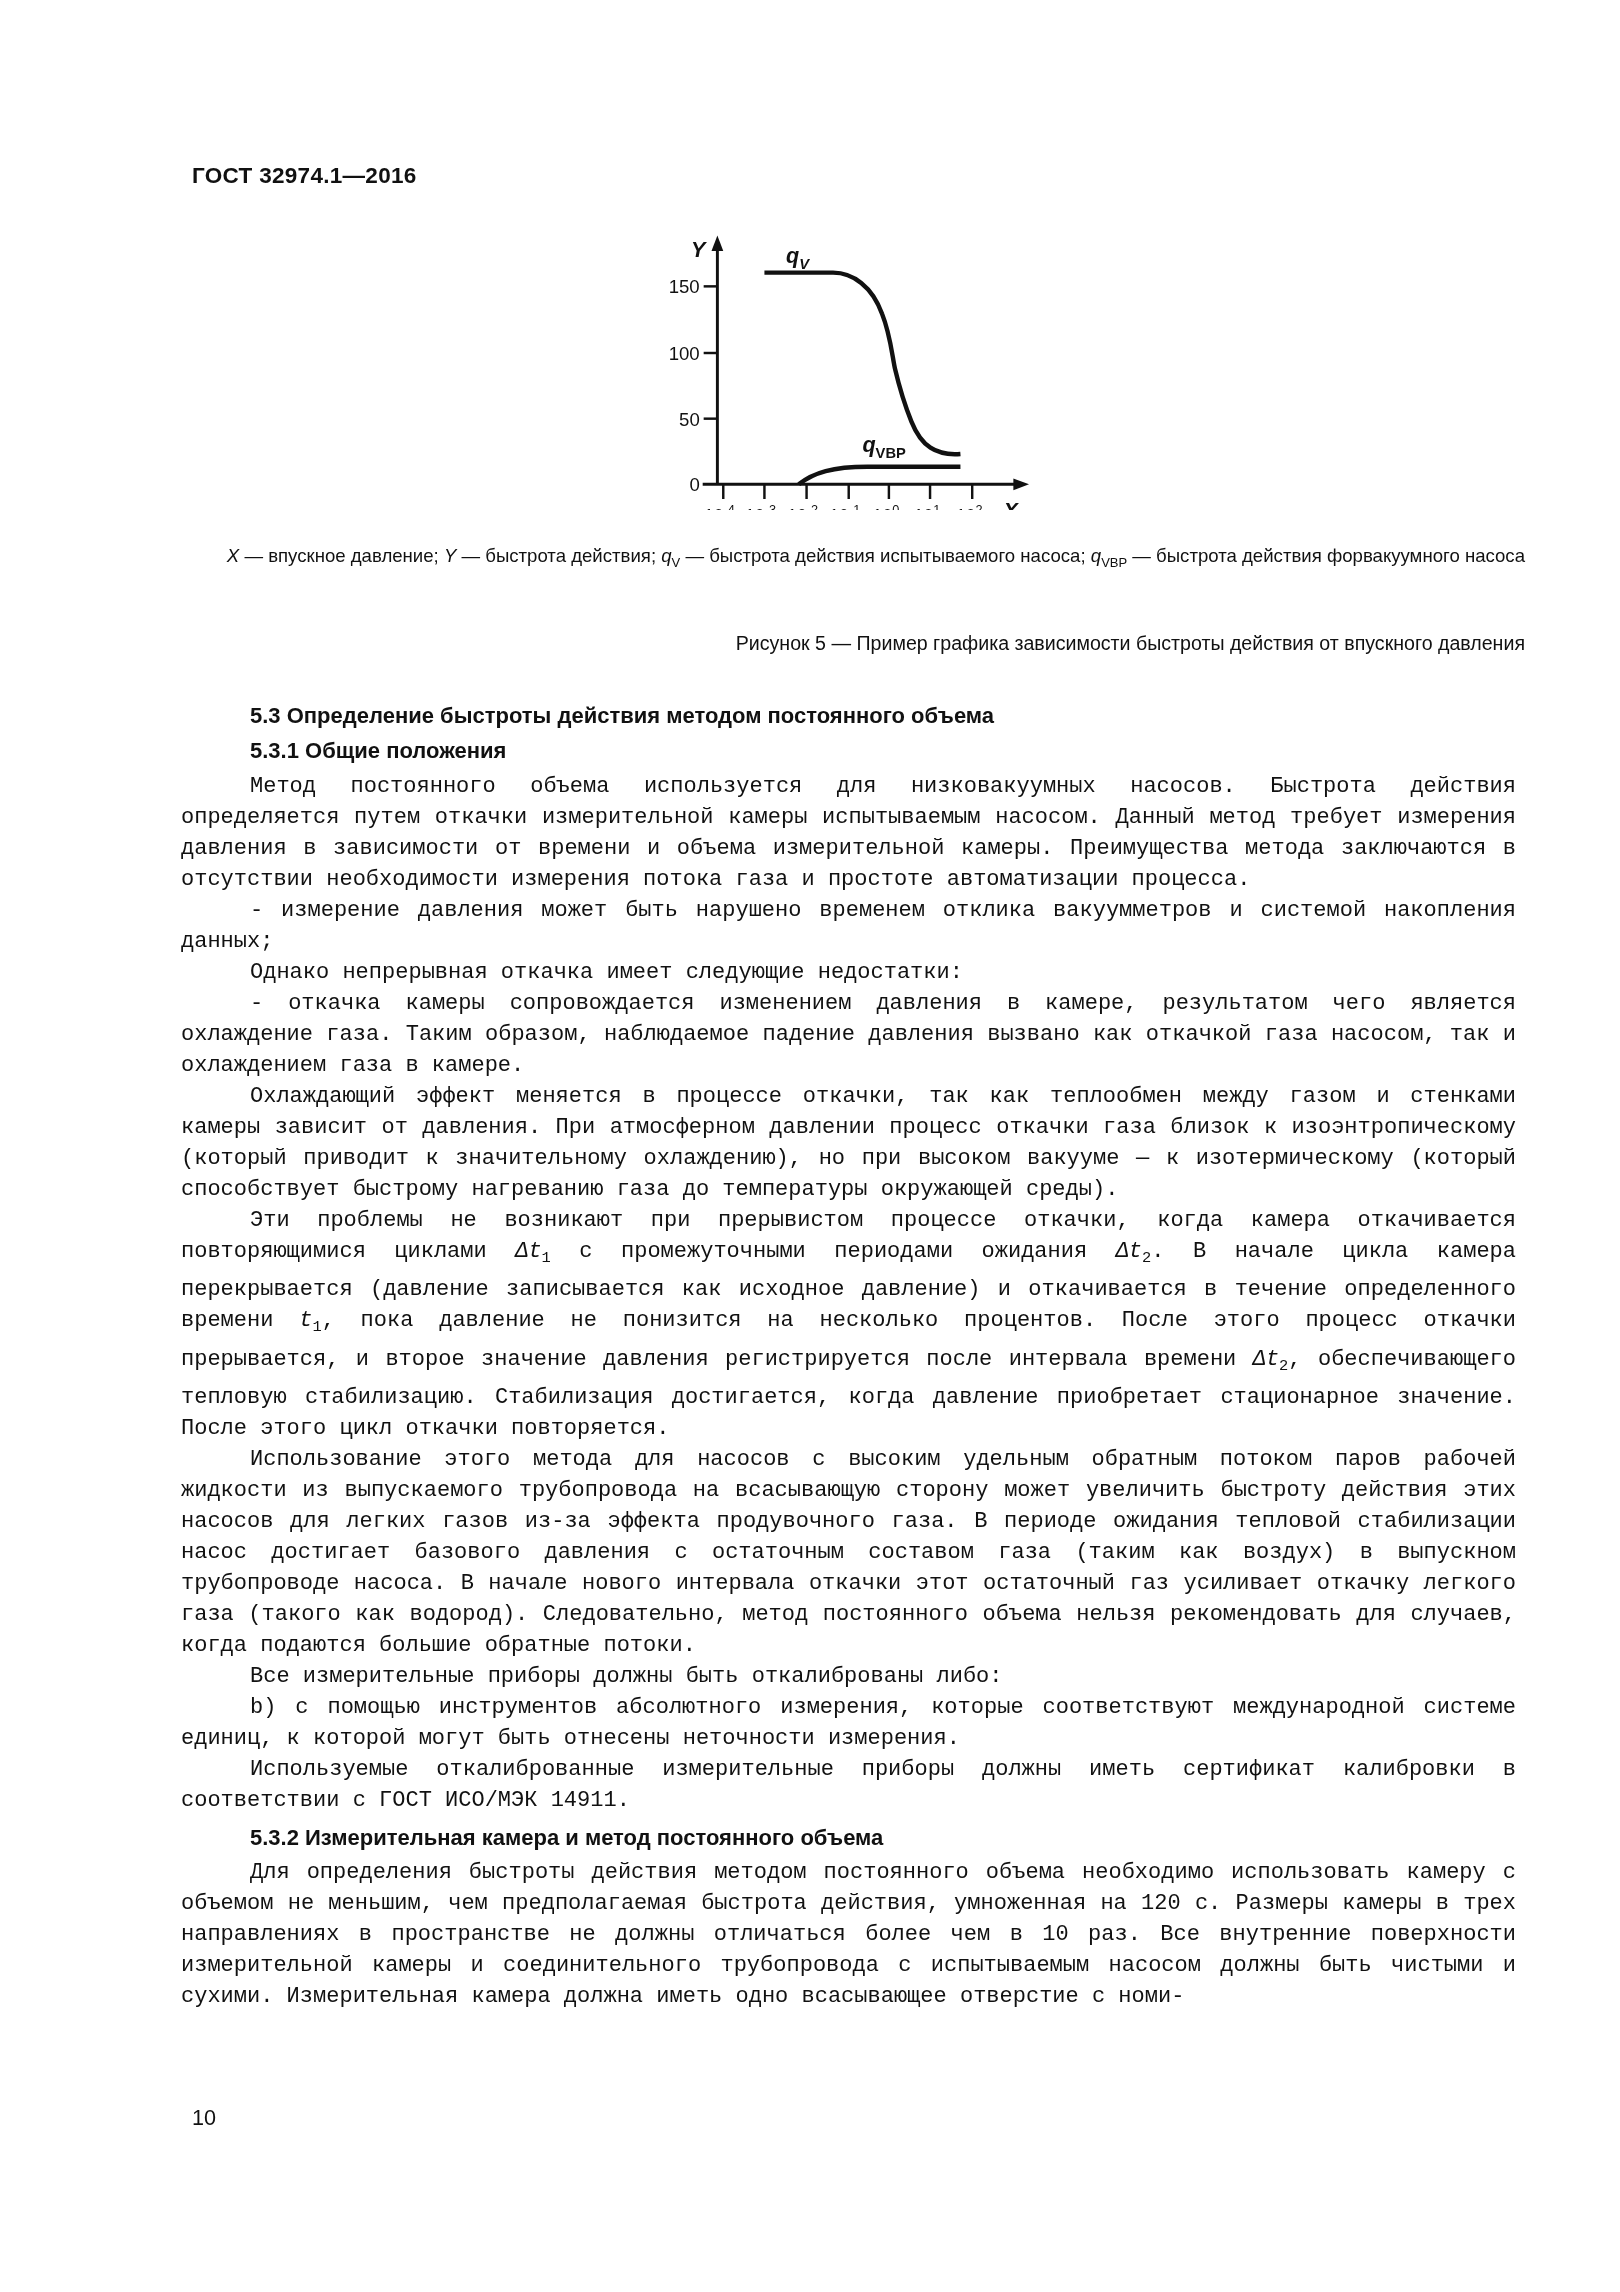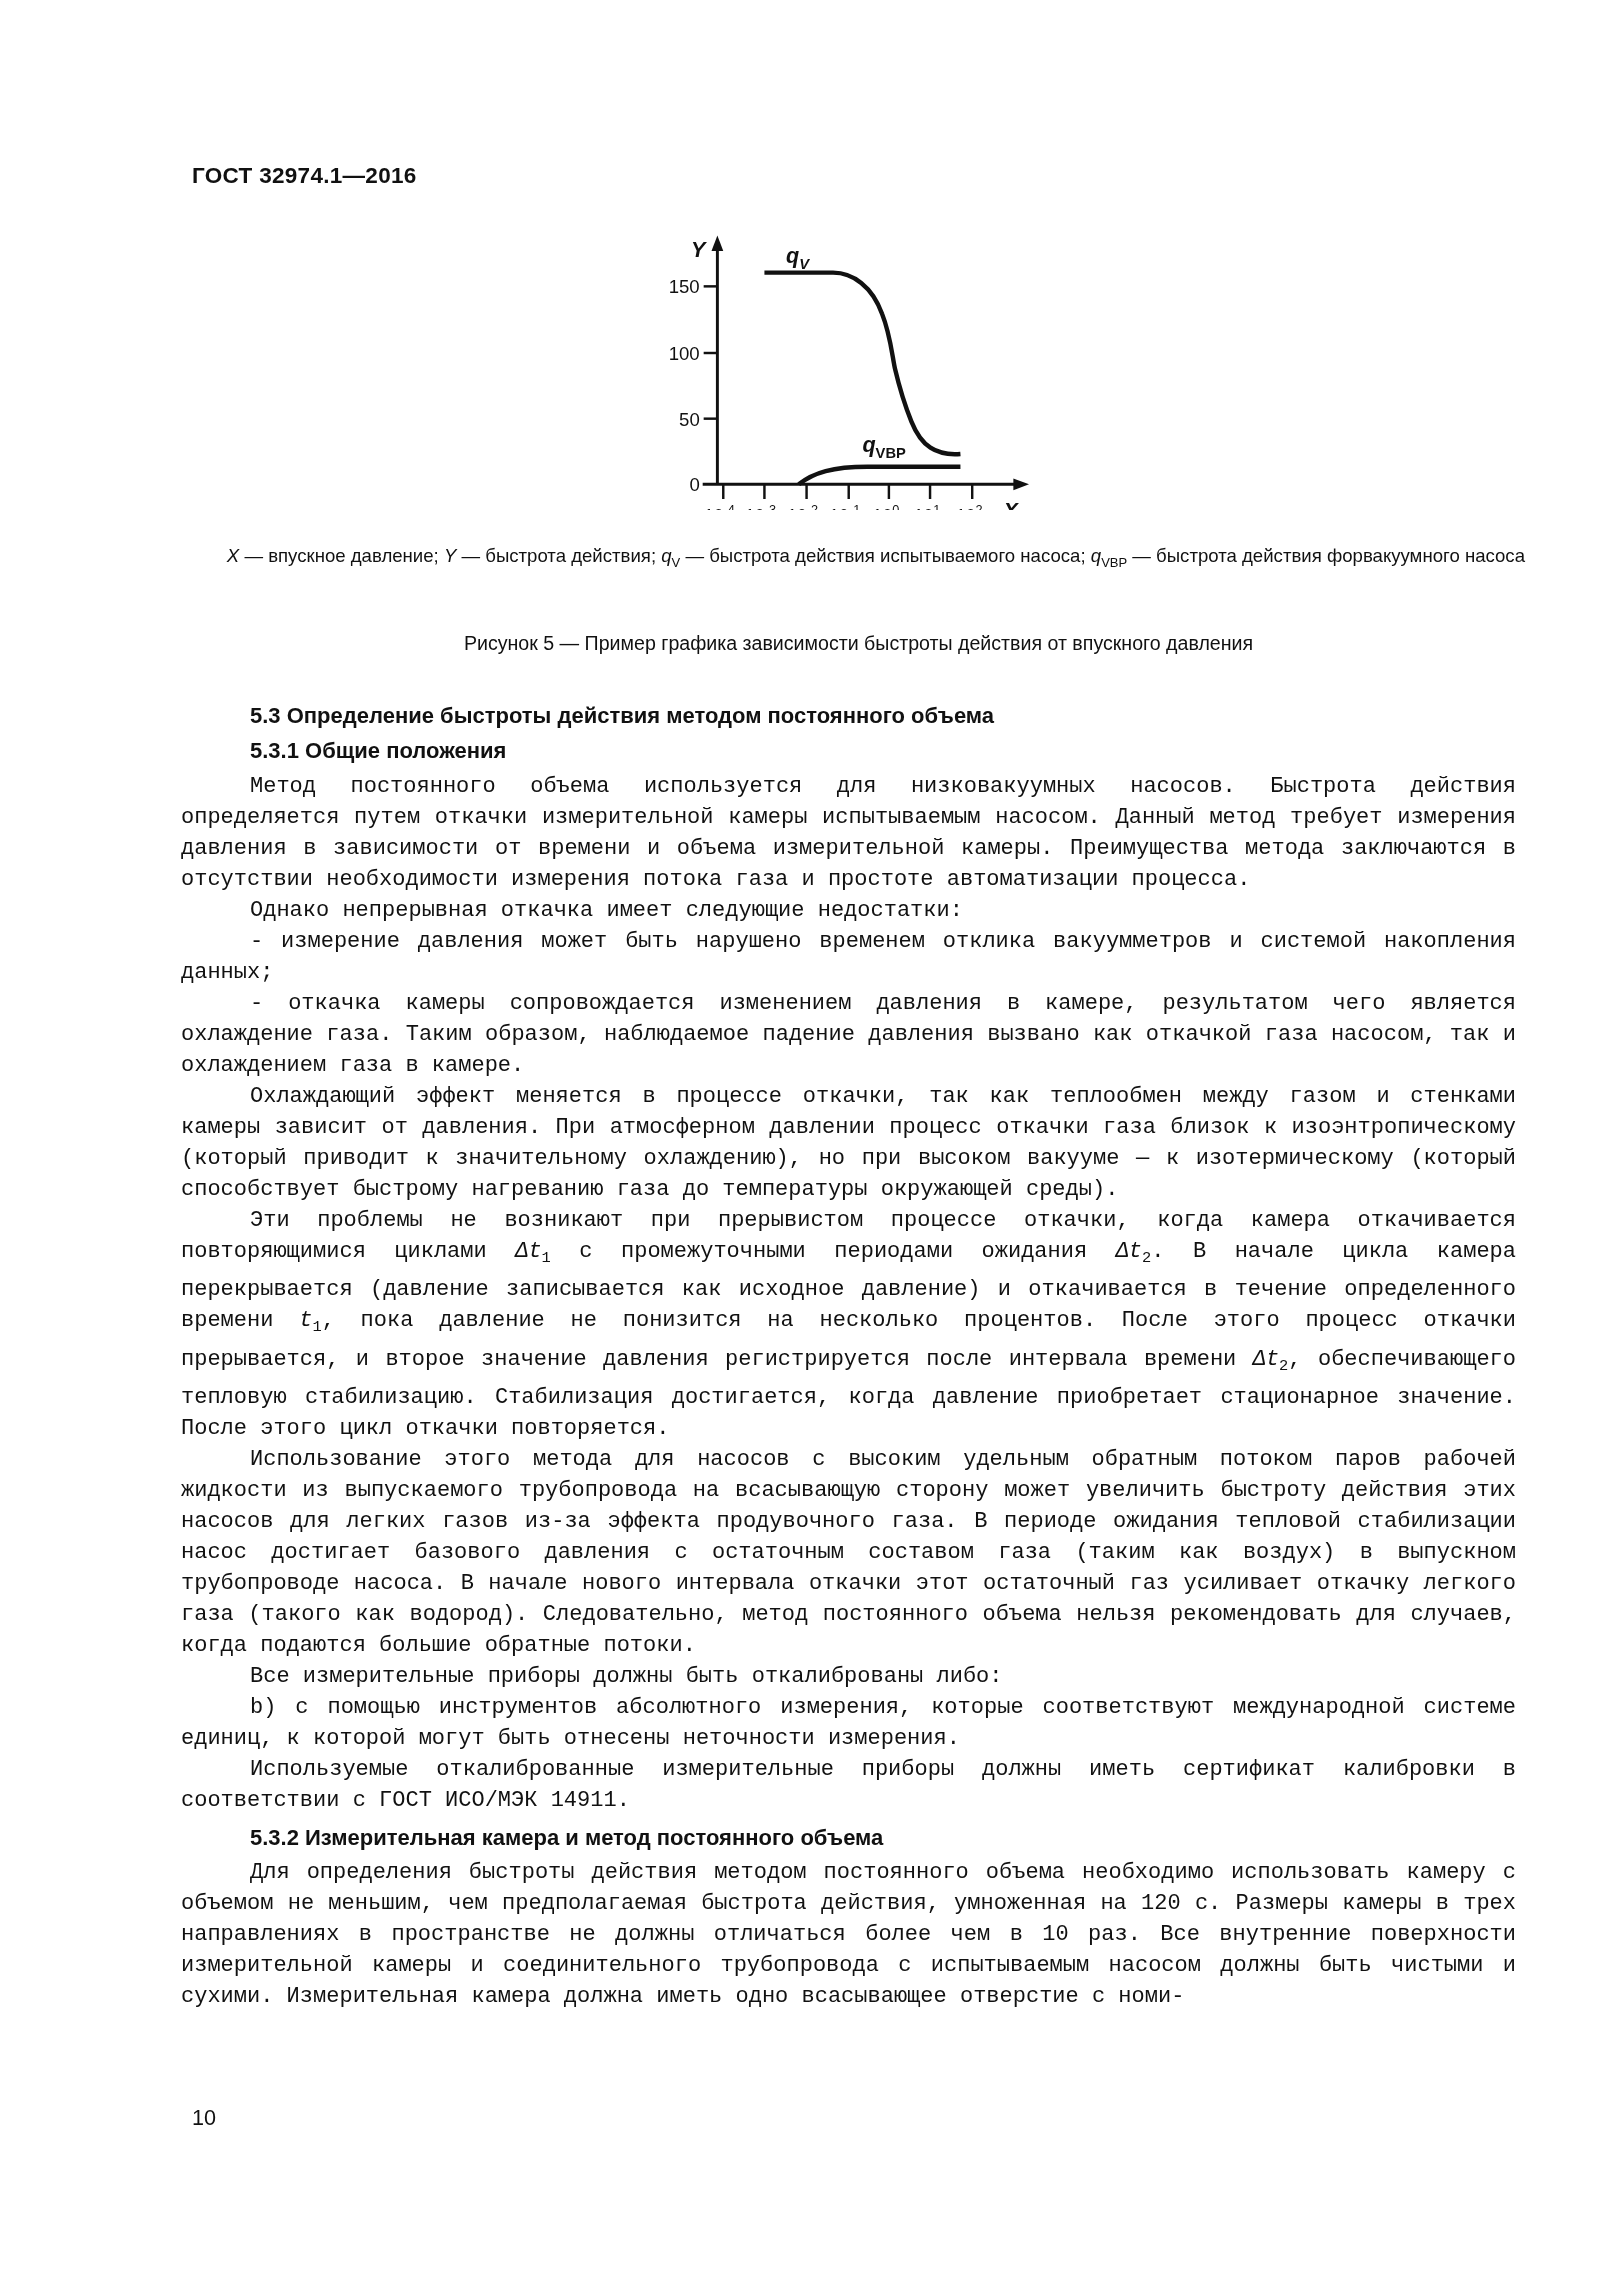--- a/index.html
+++ b/index.html
@@ -3,21 +3,21 @@
   <meta charset="utf-8">
   <style>
     html, body { margin: 0; padding: 0; background: #ffffff; }
     body { width: 1620px; height: 2293px; position: relative; overflow: hidden;
            font-family: "Liberation Sans", sans-serif; color: #111; }
     .header { position: absolute; left: 192px; top: 163px; font-size: 22.5px; font-weight: bold; letter-spacing: 0.3px; }
     .figure { position: absolute; left: 0; top: 0; width: 1620px; height: 510px; }
     .figure svg { position: absolute; left: 0; top: 0; }
     .legend { position: absolute; left: 192px; top: 543px; width: 1333px; text-align: right;
               font-size: 18.6px; line-height: 26.5px; }
-    .caption { position: absolute; left: 192px; top: 632px; width: 1333px; text-align: center; font-size: 19.6px; }
+    .caption { position: absolute; left: 192px; top: 632px; width: 1333px; text-align: right; font-size: 19.6px; }
     .body { position: absolute; left: 181px; top: 698px; width: 1335px; font-size: 22px; line-height: 31px; }
     .body p { margin: 0; text-align: justify; text-indent: 69px; font-family: Liberation Mono, monospace; }
     .body h2, .body h3 { margin: 0; font-size: 22px; font-weight: bold; padding-left: 69px; line-height: 35px; }
     .body h3 { margin-bottom: 2.9px; }
     .body h2.s532 { margin-top: 3.9px; margin-bottom: 2px; }
     .page-number { position: absolute; left: 192px; top: 2105px; font-size: 21.6px; }
     i.sym { font-style: italic; }
     sub { font-size: 70%; }
   </style>
 </head>
@@ -82,22 +82,22 @@
 <div class="legend">
   <i class="sym">X</i><span> — впускное давление; </span><i class="sym">Y</i><span> — быстрота действия; </span><i class="sym">q</i><sub>V</sub><span> — быстрота действия испытываемого насоса; </span><i class="sym">q</i><sub>VBP</sub><span> — быстрота действия форвакуумного насоса</span>
 </div>
 
 <div class="caption">Рисунок  5 — Пример графика зависимости быстроты действия от впускного давления</div>
 
 <div class="body">
   <h2>5.3  Определение быстроты действия методом постоянного объема</h2>
   <h3>5.3.1  Общие положения</h3>
   <p>Метод постоянного объема используется для низковакуумных насосов. Быстрота действия определяется путем откачки измерительной камеры испытываемым насосом. Данный метод требует измерения давления в зависимости от времени и объема измерительной камеры. Преимущества метода заключаются в отсутствии необходимости измерения потока газа и простоте автоматизации процесса.</p>
+  <p>-  измерение давления может быть нарушено временем отклика вакуумметров и системой накопления данных;</p>
   <p>Однако непрерывная откачка имеет следующие недостатки:</p>
-  <p>-  измерение давления может быть нарушено временем отклика вакуумметров и системой накопления данных;</p>
   <p>-  откачка камеры сопровождается изменением давления в камере, результатом чего является охлаждение газа. Таким образом, наблюдаемое падение давления вызвано как откачкой газа насосом, так и охлаждением газа в камере.</p>
   <p>Охлаждающий эффект меняется в процессе откачки, так как теплообмен между газом и стенками камеры зависит от давления. При атмосферном давлении процесс откачки газа близок к изоэнтропическому (который приводит к значительному охлаждению), но при высоком вакууме — к изотермическому (который способствует быстрому нагреванию газа до температуры окружающей среды).</p>
   <p><span>Эти проблемы не возникают при прерывистом процессе откачки, когда камера откачивается повторяющимися циклами </span><i class="sym">Δt</i><sub>1</sub><span> с промежуточными периодами ожидания  </span><i class="sym">Δt</i><sub>2</sub><span>. В начале цикла камера перекрывается (давление записывается как исходное давление) и откачивается в течение определенного времени </span><i class="sym">t</i><sub>1</sub><span>, пока давление не понизится на несколько процентов. После этого процесс откачки прерывается, и второе значение давления регистрируется после интервала времени  </span><i class="sym">Δt</i><sub>2</sub><span>, обеспечивающего тепловую стабилизацию. Стабилизация достигается, когда давление приобретает стационарное значение. После этого цикл откачки повторяется.</span></p>
   <p>Использование этого метода для насосов с высоким удельным обратным потоком паров рабочей жидкости из выпускаемого трубопровода на всасывающую сторону может увеличить быстроту действия этих насосов для легких газов из-за эффекта продувочного газа. В периоде ожидания тепловой стабилизации насос достигает базового давления с остаточным составом газа (таким как воздух) в выпускном трубопроводе насоса. В начале нового интервала откачки этот остаточный газ усиливает откачку легкого газа (такого как водород). Следовательно, метод постоянного объема нельзя рекомендовать для случаев, когда подаются большие обратные потоки.</p>
   <p>Все измерительные приборы должны быть откалиброваны либо:</p>
   <p>b)  с помощью инструментов абсолютного измерения, которые соответствуют международной системе единиц, к которой могут быть отнесены неточности измерения.</p>
   <p>Используемые откалиброванные измерительные приборы должны иметь сертификат калибровки в соответствии с ГОСТ ИСО/МЭК 14911.</p>
   <h2 class="s532">5.3.2  Измерительная камера и метод постоянного объема</h2>
   <p>Для определения быстроты действия методом постоянного объема необходимо использовать камеру с объемом не меньшим, чем предполагаемая быстрота действия, умноженная на 120 с. Размеры камеры в трех направлениях в пространстве не должны отличаться более чем в 10 раз. Все внутренние поверхности измерительной камеры и соединительного трубопровода с испытываемым насосом должны быть чистыми и сухими. Измерительная камера должна иметь одно всасывающее отверстие с номи-</p>
 </div>

